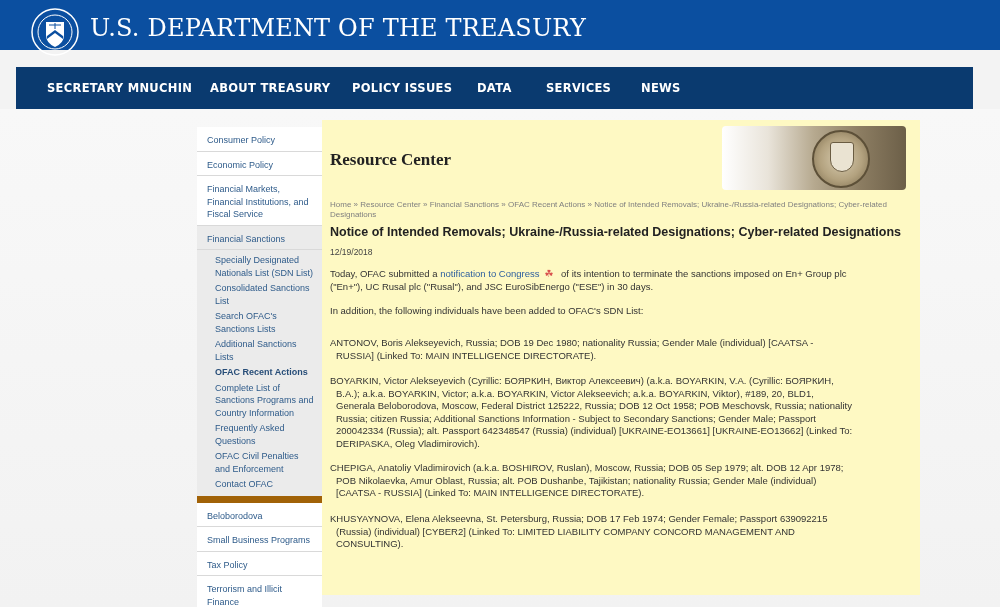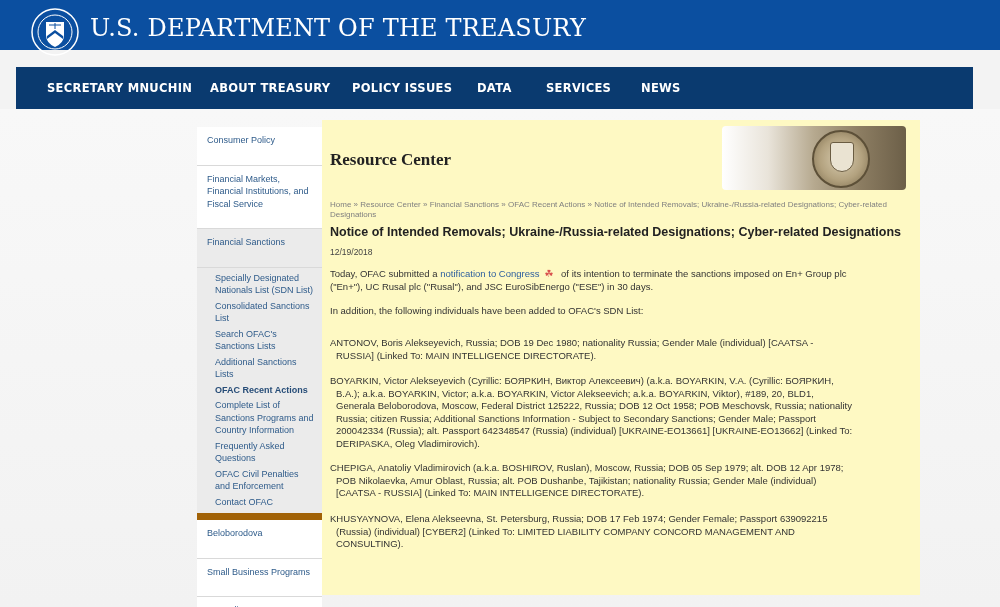--- a/index.html
+++ b/index.html
@@ -9,21 +9,21 @@
   .topbar { position: absolute; left: 0; top: 0; width: 1000px; height: 50px; background: #0b4fa0; }
   .seal { position: absolute; left: 30px; top: 7px; width: 50px; height: 50px; }
   .site-title { position: absolute; left: 90px; top: 14px; font-family: "DejaVu Serif", serif; font-size: 24px; color: #ffffff; letter-spacing: 0.2px; white-space: nowrap; }
 
   .navbar { position: absolute; left: 0; top: 67px; width: 957px; height: 42px; background: #0a3a6f; margin-left: 16px; }
   .nav-item { position: absolute; top: 14px; font-family: "DejaVu Sans", sans-serif; font-weight: bold; font-size: 11.5px; color: #ffffff; letter-spacing: 0.3px; white-space: nowrap; cursor: pointer; }
 
   .pagebg { position: absolute; left: 0; top: 109px; width: 1000px; height: 498px; background: linear-gradient(#f8f8f8, #f2f2f2); }
 
   .sidebar { position: absolute; left: 197px; top: 127px; width: 125px; }
-  .sb-item { display: block; width: 125px; background: #ffffff; border-bottom: 1px solid #d9d9d9; padding: 7px 10px 18px 10px; font-size: 9px; line-height: 12.5px; color: #2e5b8a; cursor: pointer; }
+  .sb-item { display: block; width: 125px; background: #ffffff; border-bottom: 1px solid #d9d9d9; padding: 7px 10px 4px 10px; font-size: 9px; line-height: 12.5px; color: #2e5b8a; cursor: pointer; }
   .sb-group { background: #ebebeb; }
   .sb-group .sb-item { background: #ebebeb; }
   .sb-sub { padding: 2px 6px 4px 18px; border-bottom: 7px solid #a16207; background: #ebebeb; }
   .sb-subitem { display: block; font-size: 9px; line-height: 12.5px; color: #2e5b8a; padding: 2px 0 1px 0; cursor: pointer; }
   .sb-subitem.active { font-weight: bold; color: #274d78; }
 
   .content { position: absolute; left: 322px; top: 120px; width: 598px; height: 475px; background: #fef9c3; padding-left: 36px; }
   .banner-img { position: absolute; left: 400px; top: 6px; width: 184px; height: 64px; border-radius: 4px; overflow: hidden;
     background: linear-gradient(90deg, #ffffff 0%, #e9e4da 25%, #b6a98f 50%, #8c7d62 75%, #6c5f48 100%); }
   .banner-seal { position: absolute; left: 90px; top: 4px; width: 58px; height: 58px; border-radius: 50%; background: radial-gradient(circle, #d8ccb0 0%, #b3a27f 55%, #7a6a4c 100%); border: 2px solid #5d5038; }
@@ -61,20 +61,21 @@
   <div class="nav-item" style="left:336px">POLICY ISSUES</div>
   <div class="nav-item" style="left:461px">DATA</div>
   <div class="nav-item" style="left:530px">SERVICES</div>
   <div class="nav-item" style="left:625px">NEWS</div>
 </div>
 
 <div class="pagebg"></div>
 
 <div class="sidebar">
   <a class="sb-item">Consumer Policy</a>
+  <a class="sb-item">Economic Policy</a>
   <a class="sb-item">Financial Markets, Financial Institutions, and Fiscal Service</a>
   <div class="sb-group">
     <a class="sb-item">Financial Sanctions</a>
     <div class="sb-sub">
       <a class="sb-subitem">Specially Designated Nationals List (SDN List)</a>
       <a class="sb-subitem">Consolidated Sanctions List</a>
       <a class="sb-subitem">Search OFAC's Sanctions Lists</a>
       <a class="sb-subitem">Additional Sanctions Lists</a>
       <a class="sb-subitem active">OFAC Recent Actions</a>
       <a class="sb-subitem">Complete List of Sanctions Programs and Country Information</a>

